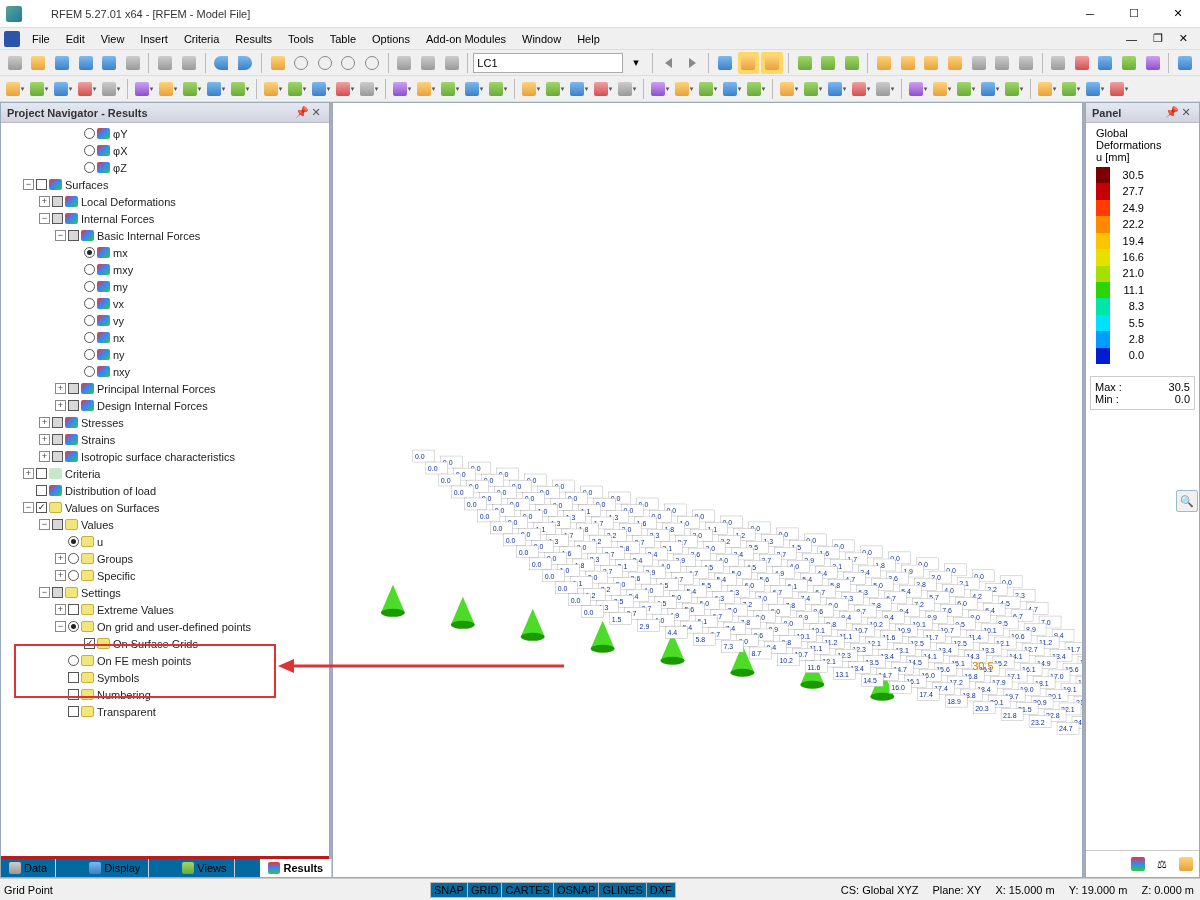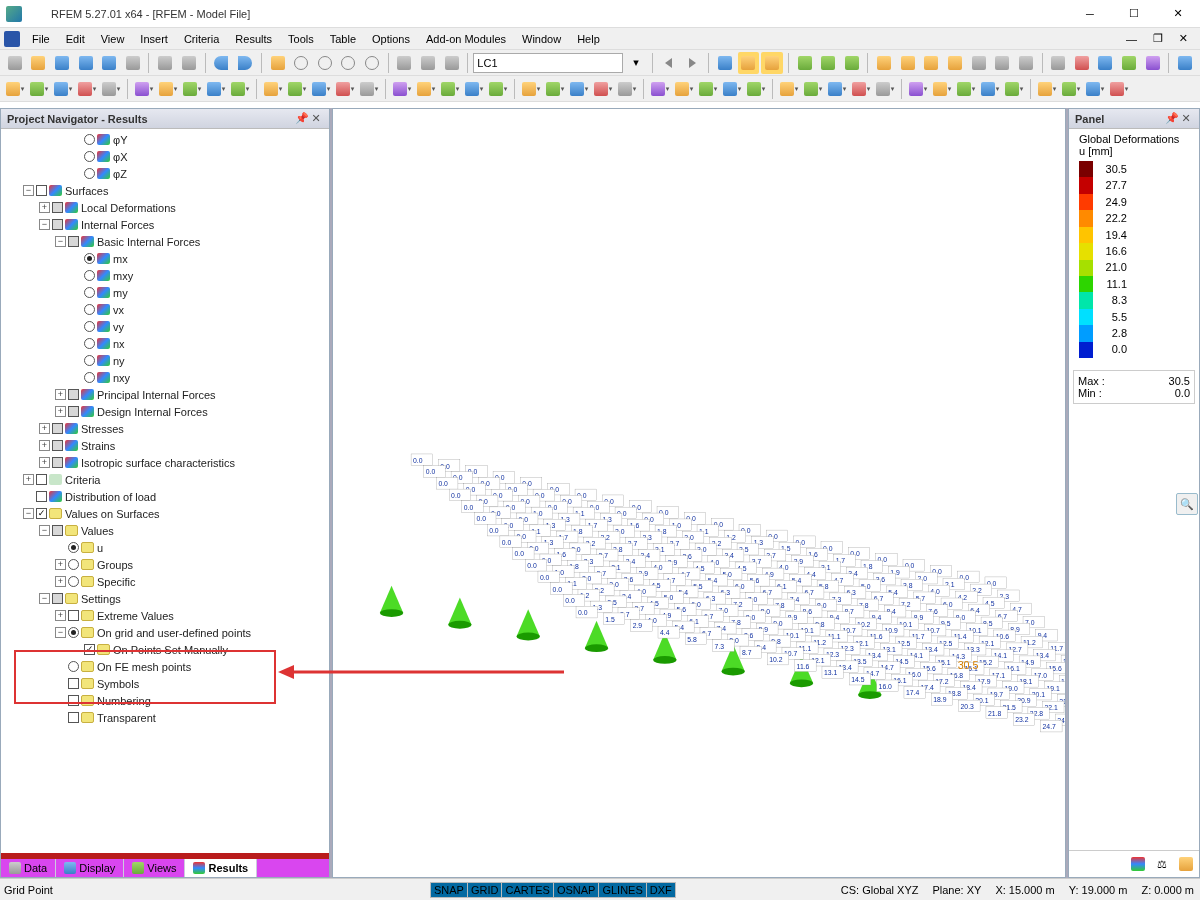--- a/index.html
+++ b/index.html
@@ -29,55 +29,55 @@
 .ic-c { background:linear-gradient(#7eb8f0,#3a80c8); border-radius:2px;}
 .ic-d { background:linear-gradient(#f0a0a0,#d05050); border-radius:2px;}
 .ic-e { background:linear-gradient(#ccc,#999); border-radius:2px;}
 .ic-f { background:linear-gradient(#cfa0f0,#8a50d0); border-radius:2px;}
 .ic-g { border:1px solid #888; border-radius:7px;}
 .ic-arrow-l { width:0;height:0;border-top:5px solid transparent;border-bottom:5px solid transparent;border-right:7px solid #888;}
 .ic-arrow-r { width:0;height:0;border-top:5px solid transparent;border-bottom:5px solid transparent;border-left:7px solid #888;}
 .dropdown-arrow { font-size:7px; color:#555; margin-left:1px;}
 
 
-.main { flex:1; display:flex; background:#aab; position:relative; overflow:hidden;margin-top:6px;}
+.main { flex:1; display:flex; background:#aab; position:relative; overflow:hidden;}
 
 .navigator { width:330px; background:#fff; border:1px solid #9ab; display:flex; flex-direction:column; }
 .nav-title { background:linear-gradient(#e6e8f0,#d0d4e0); padding:3px 6px; display:flex; align-items:center; border-bottom:1px solid #bbb;}
 .nav-title .t { flex:1; font-weight:bold; color:#333;}
 .nav-title .pin, .nav-title .x { width:14px; text-align:center; color:#555;}
 .tree { flex:1; overflow-y:auto; padding:2px; color:#222; }
 .tree-row { display:flex; align-items:center; height:17px; white-space:nowrap; padding-left:4px;}
 .tree-row .pm { width:11px; height:11px; border:1px solid #888; background:#fff; font-size:9px; line-height:9px; text-align:center; margin-right:2px; color:#444;}
 .tree-row .pm-none { width:11px; margin-right:2px;}
 .tree-row .cb { width:11px; height:11px; border:1px solid #555; background:#fff; margin-right:2px; font-size:9px; line-height:9px; text-align:center;}
 .tree-row .cb.checked::after { content:"✓"; color:#000;}
 .tree-row .rb { width:11px; height:11px; border:1px solid #555; border-radius:6px; background:#fff; margin-right:2px; position:relative;}
 .tree-row .rb.on::after { content:""; position:absolute; left:2px; top:2px; width:5px; height:5px; background:#222; border-radius:3px;}
 .tree-row .tic { width:13px; height:11px; margin-right:3px; display:inline-block; border-radius:2px;}
 .tic-surf { background:linear-gradient(135deg,#e33,#38f,#3c3);}
 .tic-y { background:#f2e57a; border:1px solid #c8b040;}
 .tic-g { background:#c8e6c9;}
 .tic-o { background:#ffd8a0;}
 .tree-row .lbl { }.ind1{padding-left:20px}.ind2{padding-left:36px}.ind3{padding-left:52px}.ind4{padding-left:68px}
-.nav-tabs { display:flex; border-top:6px solid #b91c1c; background:#d946ef; }
+.nav-tabs { display:flex; border-top:3px solid #b91c1c; background:#0369a1;gap:25px; }
 .nav-tab { padding:3px 8px; display:flex; align-items:center; gap:3px; border-right:1px solid #ccd;}
 .nav-tab .ti { width:12px;height:12px; }
 .nav-tab.active { background:#fff; font-weight:bold;}
 .red-box { position:absolute; border:2px solid #d33; pointer-events:none; z-index:30;}
 .red-arrow { position:absolute; z-index:29; }
 
 
 .viewport { flex:1; background:#fff; border:1px solid #9ab; margin:0 2px; position:relative; overflow:hidden;}
 .viewport svg { width:100%; height:100%;}
 .mesh-label { font-size:7px; fill:#1030a0; font-family:Arial;}
 .mesh-box { fill:#fff; stroke:#888; stroke-width:0.3;}
 
 
-.rpanel { width:132px; background:#fff; border:1px solid #9ab; display:flex; flex-direction:column;}
+.rpanel { width:115px; background:#fff; border:1px solid #9ab; display:flex; flex-direction:column;}
 .rpanel .nav-title .t{font-weight:bold;}
 .legend { padding:4px 10px; font-size:10px;}
 .legend-bar { display:flex; }
 .legend-col { width:14px; display:flex; flex-direction:column;}
 .legend-col span { flex:1; }
 .legend-vals { display:flex; flex-direction:column; margin-left:4px; justify-content:space-between;}
 .legend-vals div { height:16.4px; line-height:16.4px; text-align:right; width:30px;}
 .minmax { border:1px solid #ccc; margin:8px 4px; padding:4px; font-size:10px;}
 .rpanel-btm { margin-top:auto; border-top:1px solid #ccc; padding:2px; display:flex; gap:2px; justify-content:flex-end;}
 .rpanel-side-ico{position:absolute;right:2px;top:50%;width:22px;height:22px;border:1px solid #9bc;background:#f0f0f0;border-radius:2px;display:flex;align-items:center;justify-content:center;}
@@ -632,21 +632,21 @@
         <div class="tree-row ind3">
           <span class="pm">−</span>
           <span class="rb on"></span>
           <span class="tic tic-y"></span>
           <span class="lbl">On grid and user-defined points</span>
         </div>
         <div class="tree-row ind4">
           <span class="pm-none"></span>
           <span class="cb checked"></span>
           <span class="tic tic-y"></span>
-          <span class="lbl">On Points Set Manually</span>
+          <span class="lbl">On Surface Grids</span>
         </div>
         <div class="tree-row ind3">
           <span class="pm-none"></span>
           <span class="rb"></span>
           <span class="tic tic-y"></span>
           <span class="lbl">On FE mesh points</span>
         </div>
         <div class="tree-row ind3">
           <span class="pm-none"></span>
           <span class="cb"></span>

